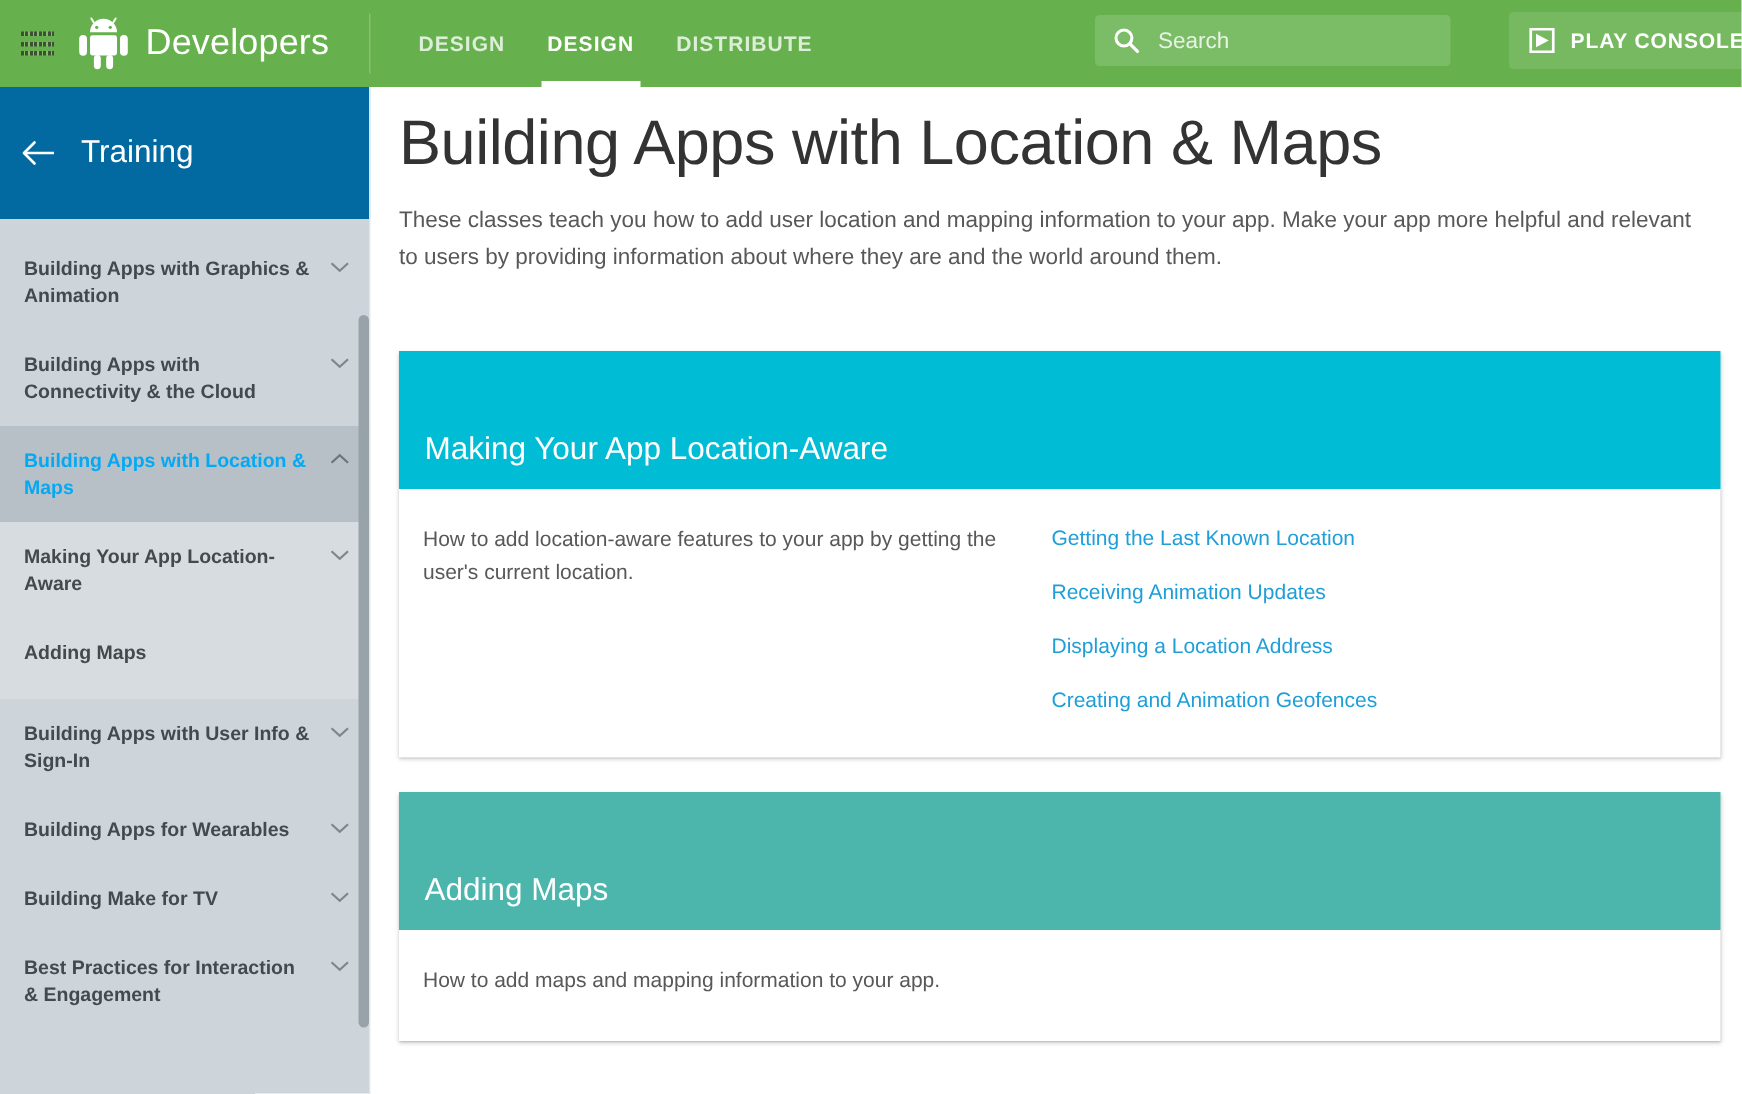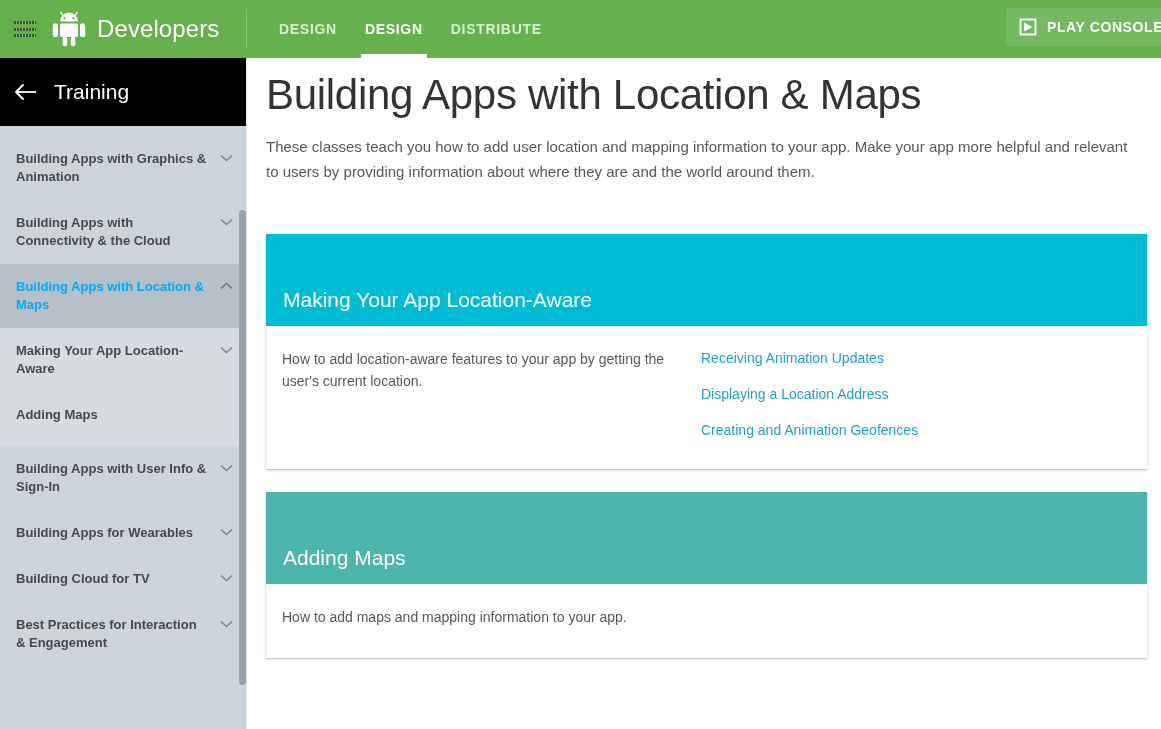--- a/index.html
+++ b/index.html
@@ -101,21 +101,21 @@
   .play-console .pc-icon { margin-right: 9px; display:block; }
 
   
   .sidebar {
     position: absolute; top: 58px; left: 0;
     width: 247px; height: 671px;
     background: #cdd5da;
     overflow: hidden;
   }
   .sidebar-header {
-    height: 68px; background: #000000;
+    height: 88px; background: #0369a1;
     display: flex; align-items: center;
     padding-left: 14px;
   }
   .back-arrow { flex: 0 0 24px; margin-right: 16px; cursor: pointer; display:block; }
   .sidebar-title {
     color: #ffffff; font-size: 21px; font-weight: 400;
   }
   .sidebar-list { padding-top: 10px; }
   .side-item {
     position: relative;
@@ -248,20 +248,27 @@
     <div class="brand-text">Developers</div>
     <div class="brand-divider"></div>
   </div>
 
   <div class="nav-tabs">
     <div class="nav-tab">DESIGN</div>
     <div class="nav-tab active">DESIGN</div>
     <div class="nav-tab">DISTRIBUTE</div>
   </div>
 
+  <div class="search-box">
+    <svg class="search-icon" width="18" height="18" viewBox="0 0 18 18">
+      <circle cx="7.3" cy="7.3" r="5.3" fill="none" stroke="#ffffff" stroke-width="2"></circle>
+      <line x1="11.3" y1="11.3" x2="16.3" y2="16.3" stroke="#ffffff" stroke-width="2.2" stroke-linecap="round"></line>
+    </svg>
+    <input class="search-input" type="text" placeholder="Search" style="">
+  </div>
 
   <div class="play-console">
     <svg class="pc-icon" width="20" height="20" viewBox="0 0 20 20">
       <path d="M2.5 2.5 L17.5 2.5 L17.5 17.5 L2.5 17.5 Z" fill="none" stroke="#ffffff" stroke-width="1.8"></path>
       <path d="M6 14.5 L6 5.5 L14.5 10 Z" fill="#ffffff"></path>
     </svg>
     <span>PLAY CONSOLE</span>
   </div>
 </div>
 
@@ -329,21 +336,21 @@
     <div class="side-item">
       <span>Building Apps for Wearables</span>
       <span class="chev">
         <svg width="13" height="8" viewBox="0 0 13 8">
             <polyline points="1,1.5 6.5,6.5 12,1.5" fill="none" stroke="#7d878c" stroke-width="1.5"></polyline>
           </svg>
       </span>
     </div>
 
     <div class="side-item">
-      <span>Building Cloud for TV</span>
+      <span>Building Make for TV</span>
       <span class="chev">
         <svg width="13" height="8" viewBox="0 0 13 8">
             <polyline points="1,1.5 6.5,6.5 12,1.5" fill="none" stroke="#7d878c" stroke-width="1.5"></polyline>
           </svg>
       </span>
     </div>
 
 
 
     <div class="side-item">
@@ -369,20 +376,21 @@
 
   <div class="spacer-24"></div>
 
   <div class="card">
     <div class="card-header" style="background:#00bcd4">
       <h2>Making Your App Location-Aware</h2>
     </div>
     <div class="card-body">
       <div class="card-desc">How to add location-aware features to your app by getting the user's current location.</div>
       <div class="card-links">
+        <a class="card-link">Getting the Last Known Location</a>
         <a class="card-link">Receiving Animation Updates</a>
         <a class="card-link">Displaying a Location Address</a>
         <a class="card-link">Creating and Animation Geofences</a>
       </div>
     </div>
   </div>
 
   <div class="spacer-card"></div>
 
   <div class="card">

